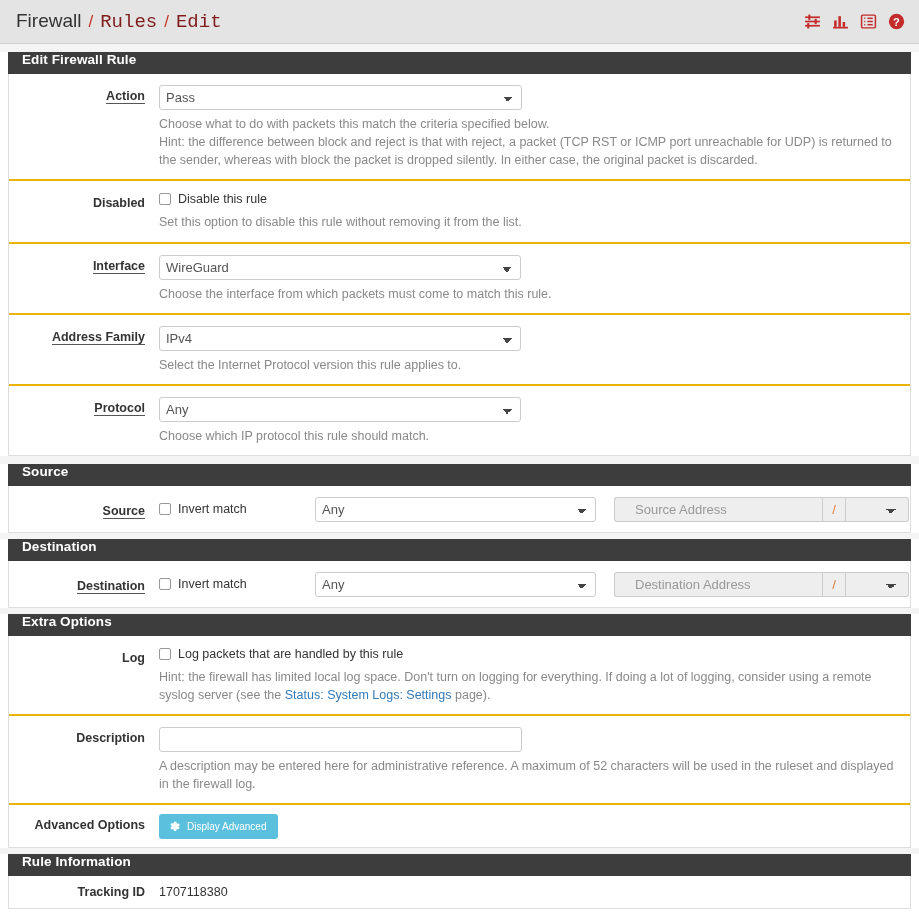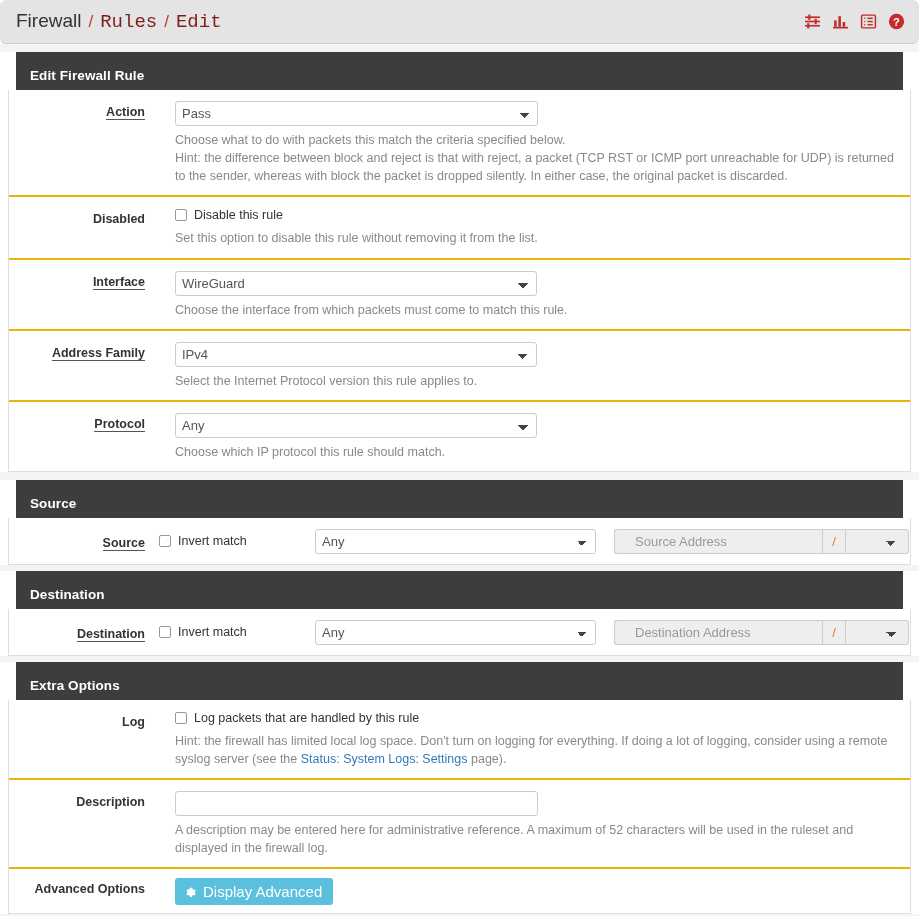--- a/index.html
+++ b/index.html
@@ -16,21 +16,20 @@
 
   
   .breadcrumb-bar {
     height: 44px;
     background: #e4e4e4;
     border-bottom: 1px solid #d0d0d0;
     display: flex;
     align-items: center;
     padding: 0 14px 0 16px;
     position: relative;
-    border-radius: 6px;
   }
   .crumbs { display: flex; align-items: baseline; font-size: 19px; }
   .crumb-static { color: #333333; }
   .crumb-link { color: #7f1d1d; text-decoration: none; font-family: Liberation Mono, monospace; }
   .crumb-sep { color: #c0392b; margin: 0 7px; font-size: 17px; }
 
   .header-icons {
     margin-left: auto;
     display: flex;
     align-items: center;
@@ -39,22 +38,22 @@
   .hicon { width: 17px; height: 17px; display: block; color: #c42b2b; }
   .hicon svg { display: block; }
 
   
   .panel { margin: 0; }
   .panel-heading {
     background: #3d3d3d;
     color: #ffffff;
     font-weight: bold;
     font-size: 13.5px;
-    padding: 16px 0 7px 14px;
-    margin: 0 16px;
+    padding: 0 0 7px 14px;
+    margin: 0 8px;
     letter-spacing: 0.1px;
   }
   .panel-body {
     background: #ffffff;
     border: 1px solid #ddd;
     border-top: none;
     margin: 0 8px;
   }
   .gap { height: 8px; background: #f4f4f4; }
   .gap-sm { height: 6px; background: #f4f4f4; }
@@ -75,21 +74,21 @@
     padding-right: 14px;
     padding-top: 4px;
     font-weight: bold;
     font-size: 12.5px;
     color: #333;
   }
   .f-label .tip {
     border-bottom: 1px solid #555;
     cursor: help;
   }
-  .f-ctrl { flex: 1; padding-right: 14px; margin-left: 16px; }
+  .f-ctrl { flex: 1; padding-right: 14px; }
 
   .help {
     color: #898989;
     font-size: 12.5px;
     line-height: 1.45;
     margin-top: 5px;
     max-width: 745px;
   }
   .help a { color: #337ab7; text-decoration: none; }
 
@@ -177,27 +176,27 @@
     background-position:
       calc(100% - 17px) 11px,
       calc(100% - 12px) 11px;
     background-size: 5px 5px, 5px 5px;
     background-repeat: no-repeat;
   }
 
   
   .btn {
     display: inline-flex;
-    align-items: flex-end;
+    align-items: center;
     gap: 6px;
     border: none;
     border-radius: 3px;
     color: #ffffff;
     font-family: "Liberation Sans", sans-serif;
-    font-size: 15px;
+    font-size: 10px;
     padding: 6px 11px 6px 9px;
     cursor: pointer;
     line-height: 1;
   }
   .btn-info { background: #5bc0de; }
   .btn svg { display: block; }
 
   
   .info-row {
     display: flex;

